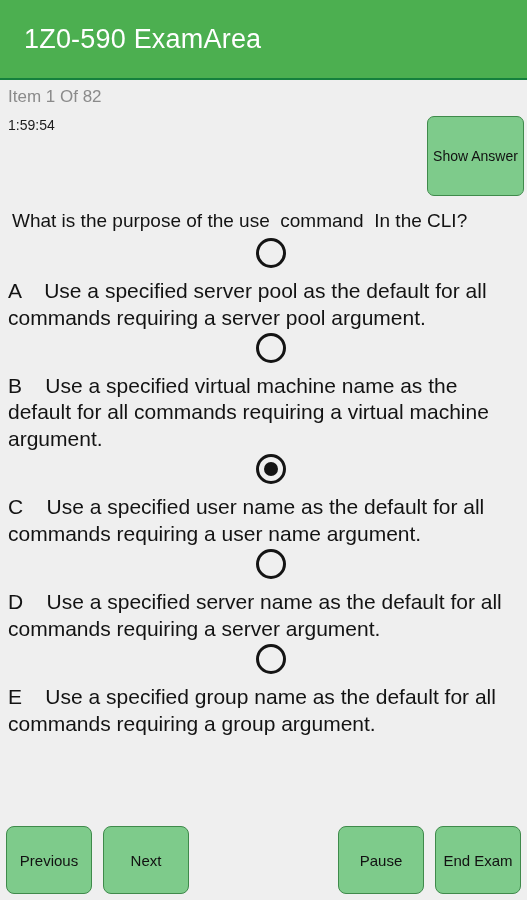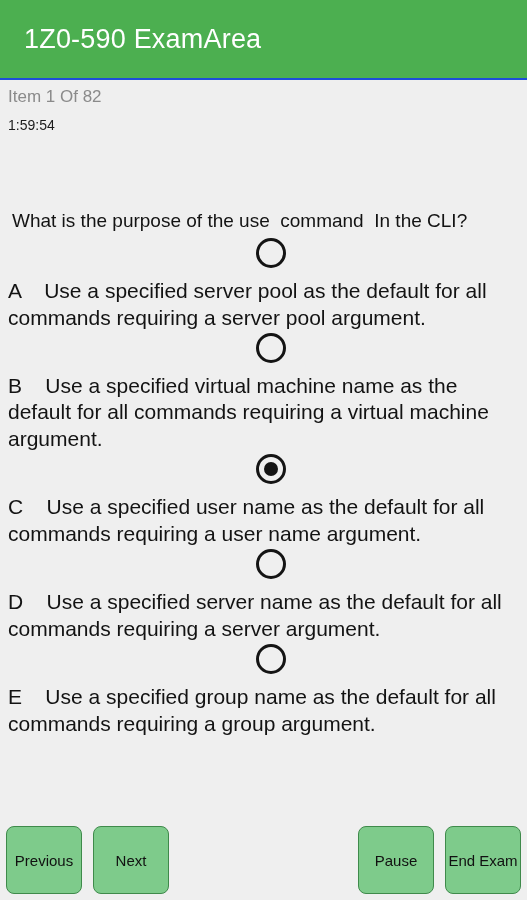--- a/index.html
+++ b/index.html
@@ -12,21 +12,21 @@
     background: #efefef;
     font-family: "Liberation Sans", sans-serif;
     overflow: hidden;
     position: relative;
   }
 
   
   .appbar {
     height: 80px;
     background: #4caf50;
-    border-bottom: 2px solid #1d4ed8;
+    border-bottom: 2px solid #15803d;
     display: flex;
     align-items: center;
     box-sizing: border-box;
     padding: 0 24px;
   }
   .appbar-title {
     color: #ffffff;
     font-size: 27px;
     font-weight: 400;
     letter-spacing: 0.2px;
@@ -160,21 +160,21 @@
     box-sizing: border-box;
     display: flex;
     align-items: center;
     padding: 0 6px;
   }
   .navbtn {
     background: #7ecb8b;
     border: 1px solid #3f8a4b;
     border-radius: 8px;
     height: 68px;
-    width: 76px;
+    width: 86px;
     display: flex;
     align-items: center;
     justify-content: center;
     font-size: 15px;
     color: #111111;
     cursor: pointer;
     box-sizing: border-box;
   }
   .btn-gap-small { width: 11px; }
   .spacer { flex: 1 1 auto; }
@@ -185,20 +185,21 @@
 <div class="appbar">
   <div class="appbar-title">1Z0-590 ExamArea</div>
 </div>
 
 <div class="statusrow">
   <div class="item-counter">Item 1 Of 82</div>
 </div>
 
 <div class="midblock">
   <div class="timer">1:59:54</div>
+  <div class="show-answer">Show Answer</div>
 </div>
 
 <div class="question">What is the purpose of the use  command  In the CLI?</div>
 
 <div class="options">
   <div class="option">
     <div class="radio"></div>
     <div class="option-text">A    Use a specified server pool as the default for all commands requiring a server pool argument.</div>
   </div>
   <div class="option">

